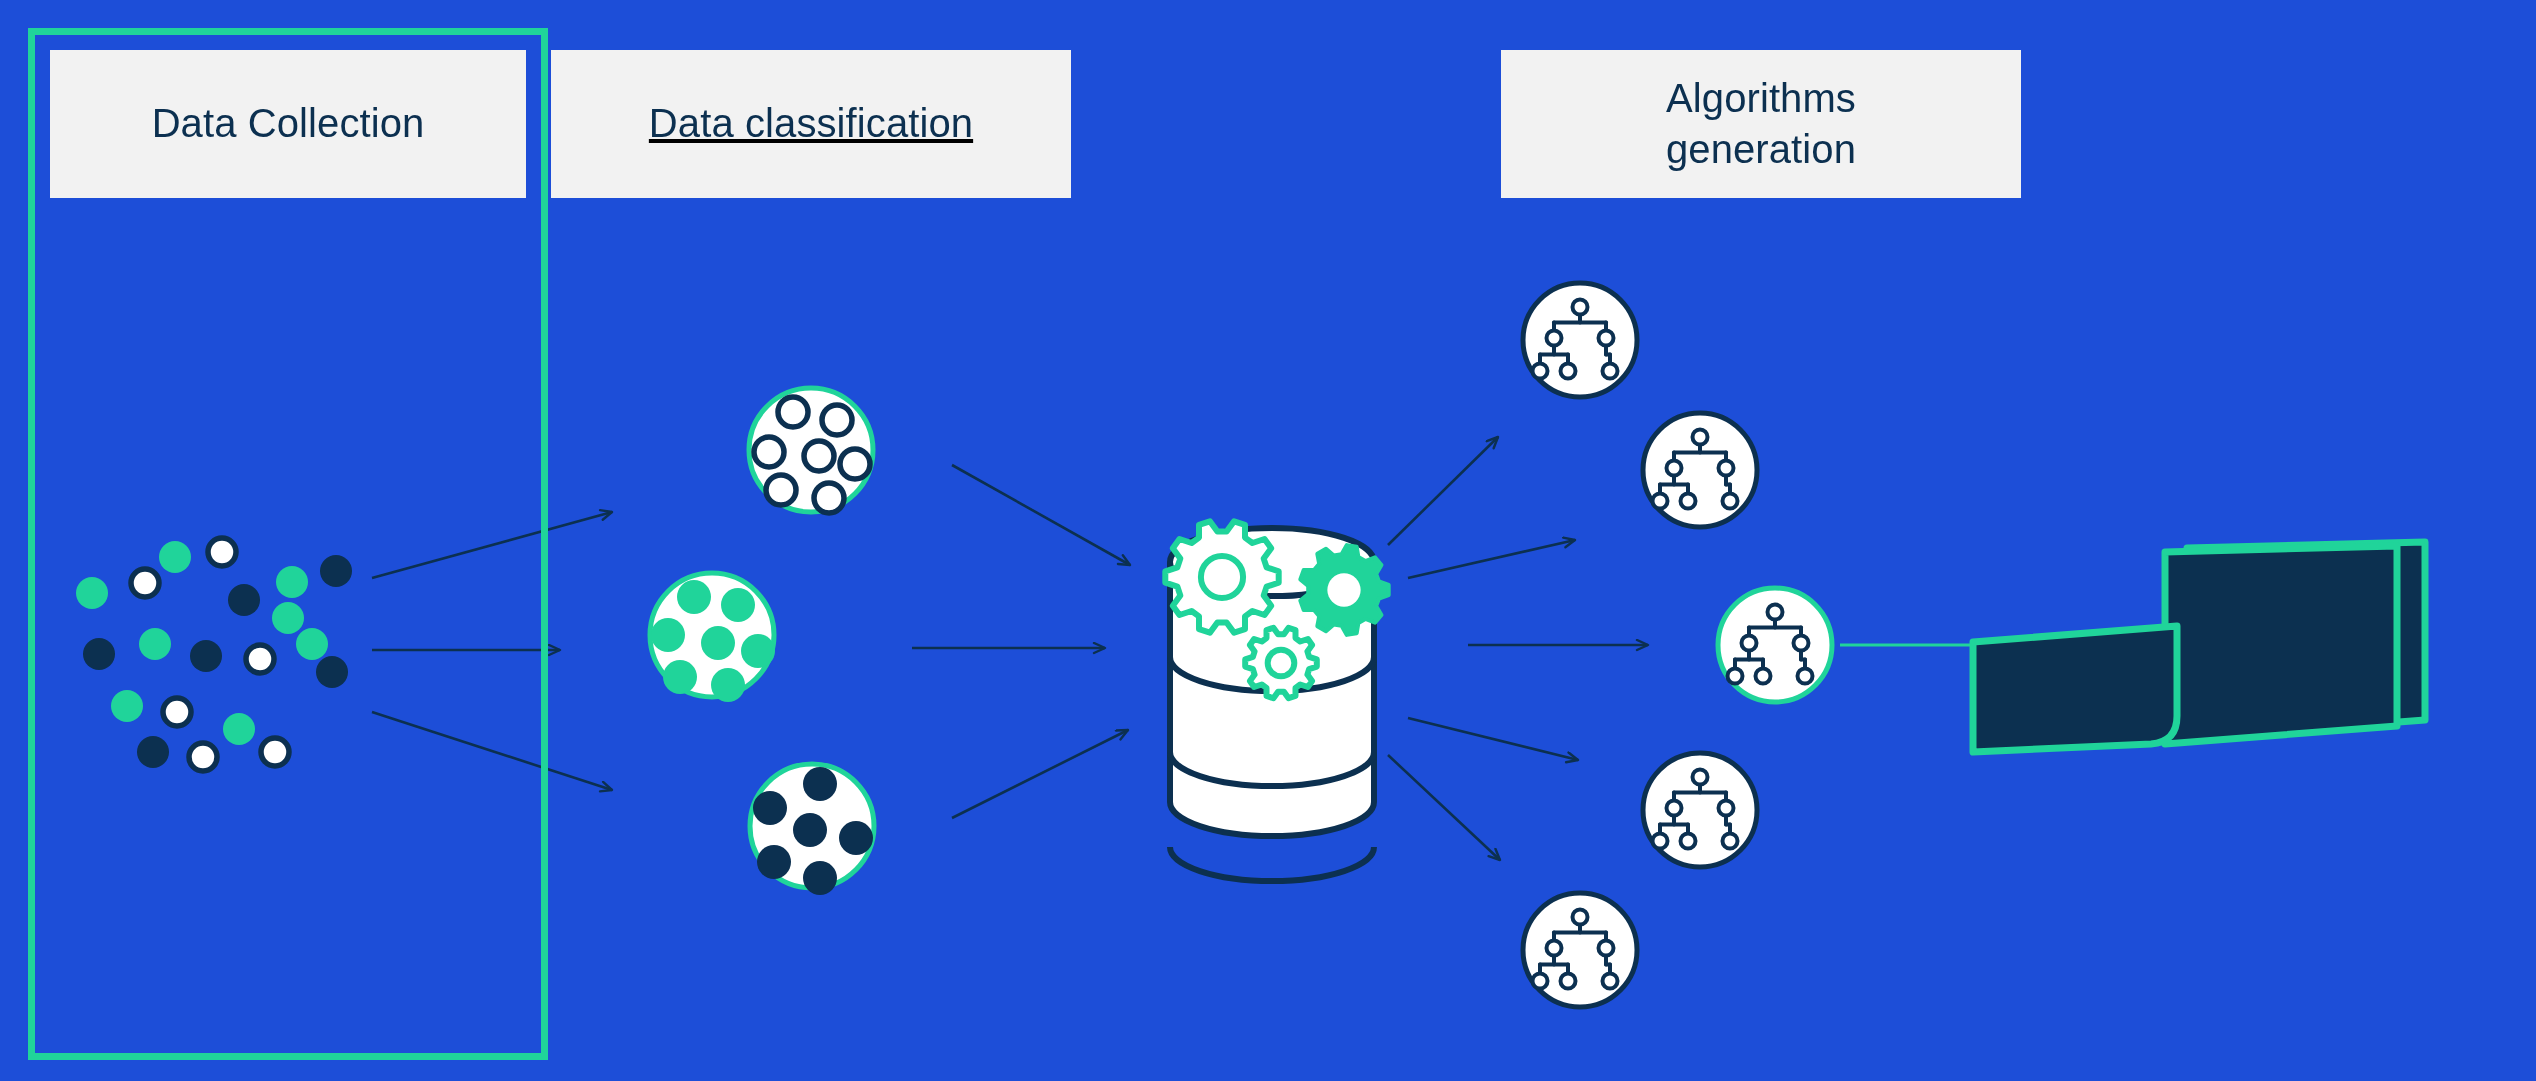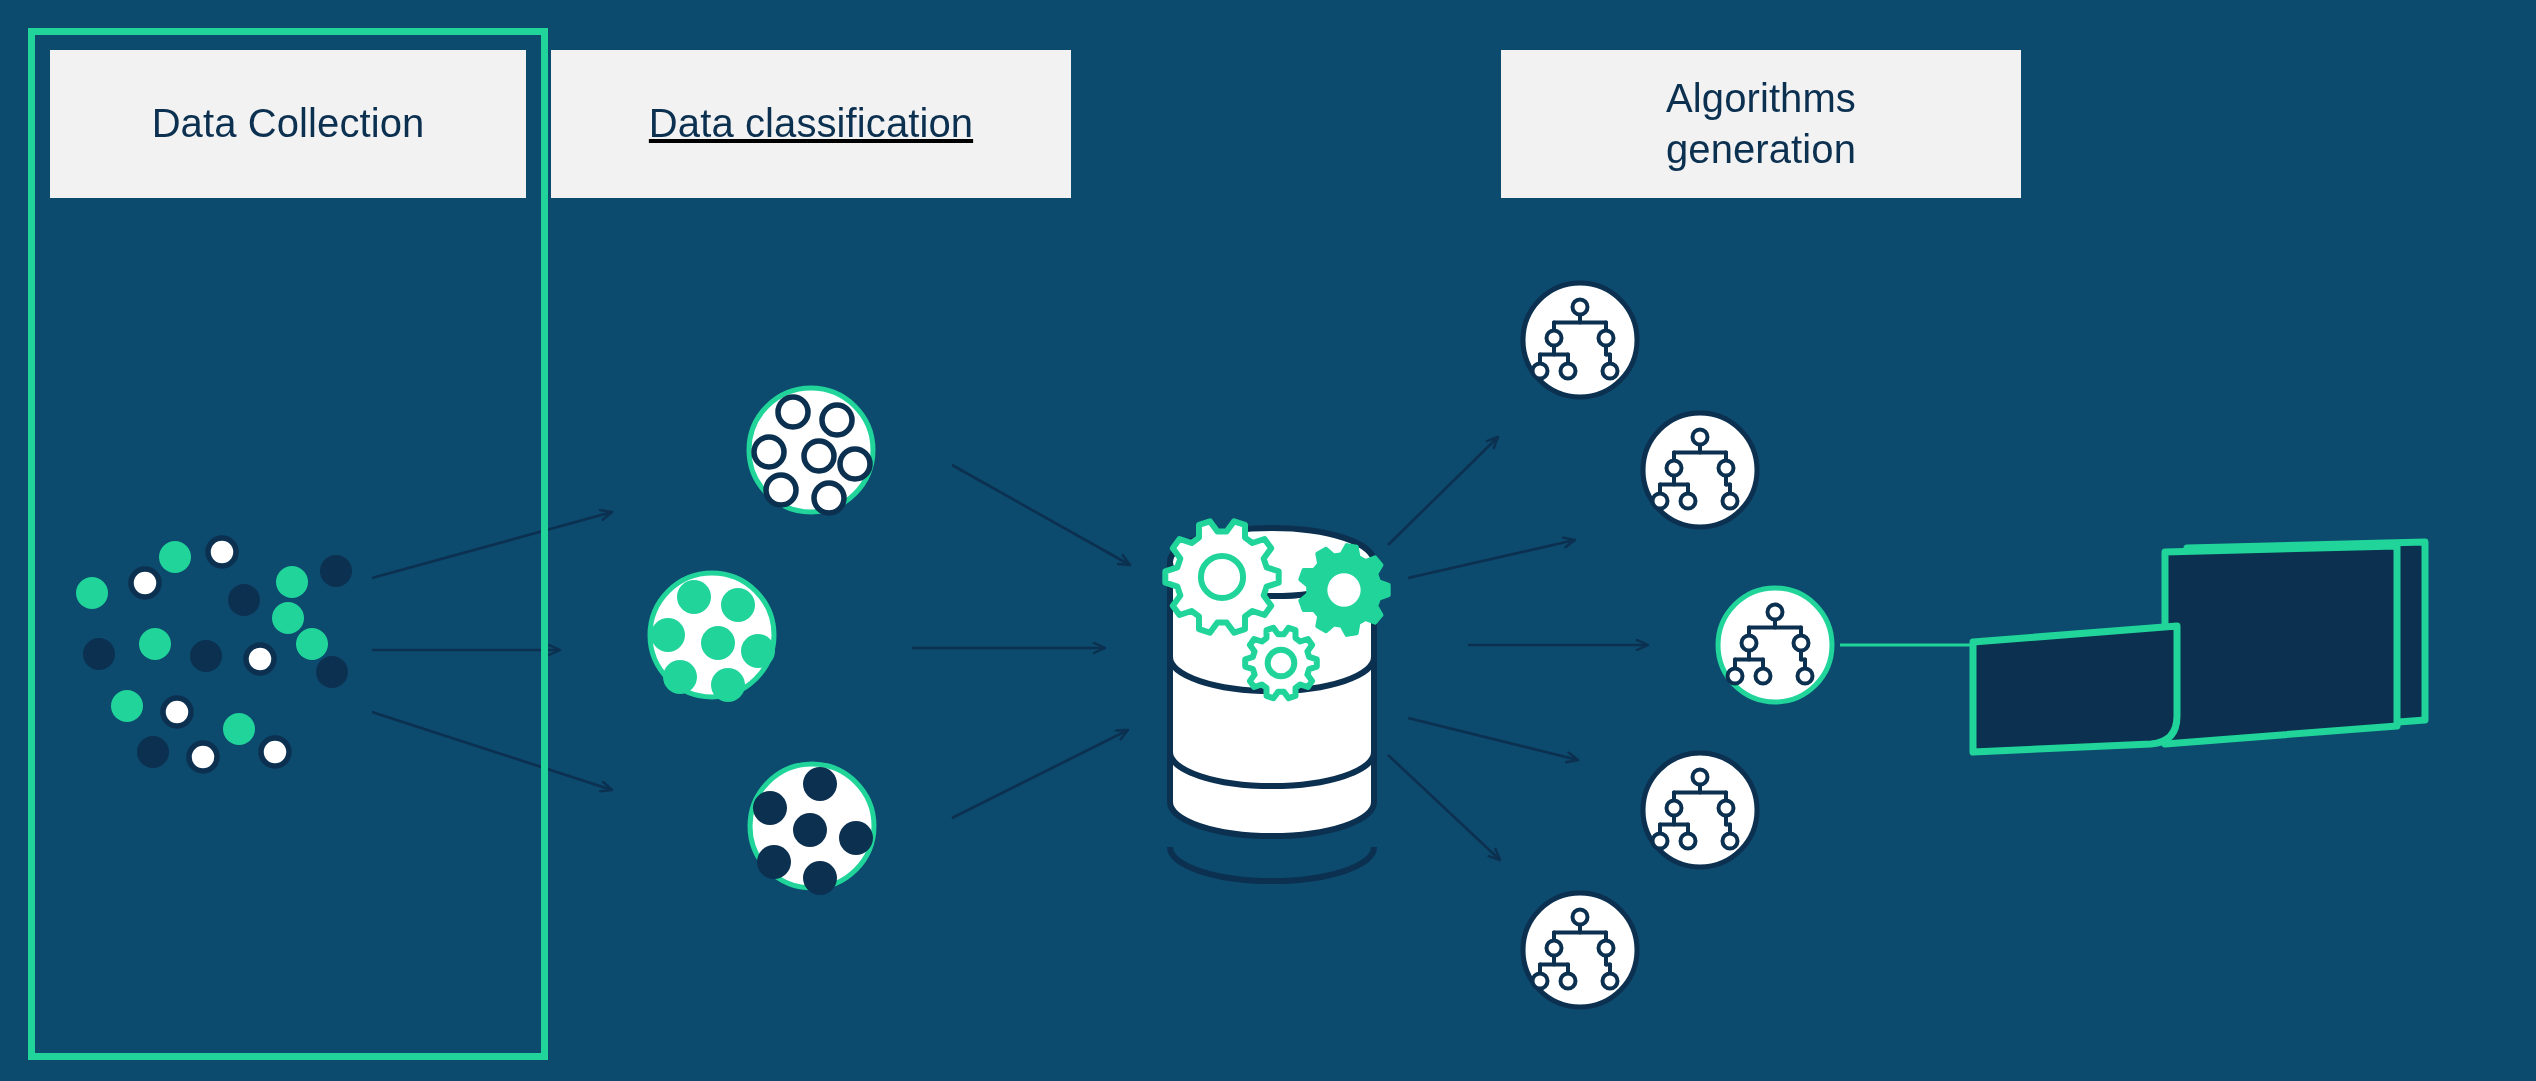--- a/index.html
+++ b/index.html
@@ -12,21 +12,21 @@
     height: 1081px;
     font-family: "Liberation Sans", sans-serif;
     position: relative;
     overflow: hidden;
   }
   #stage {
     position: absolute;
     left: 0; top: 0;
     width: 2536px;
     height: 1081px;
-    background: #0c4a6e;
+    background: #1d4ed8;
   }
   
   .highlight-frame {
     position: absolute;
     left: 28px;
     top: 28px;
     width: 520px;
     height: 1032px;
     border: 7px solid #20d49a;
     box-sizing: border-box;

